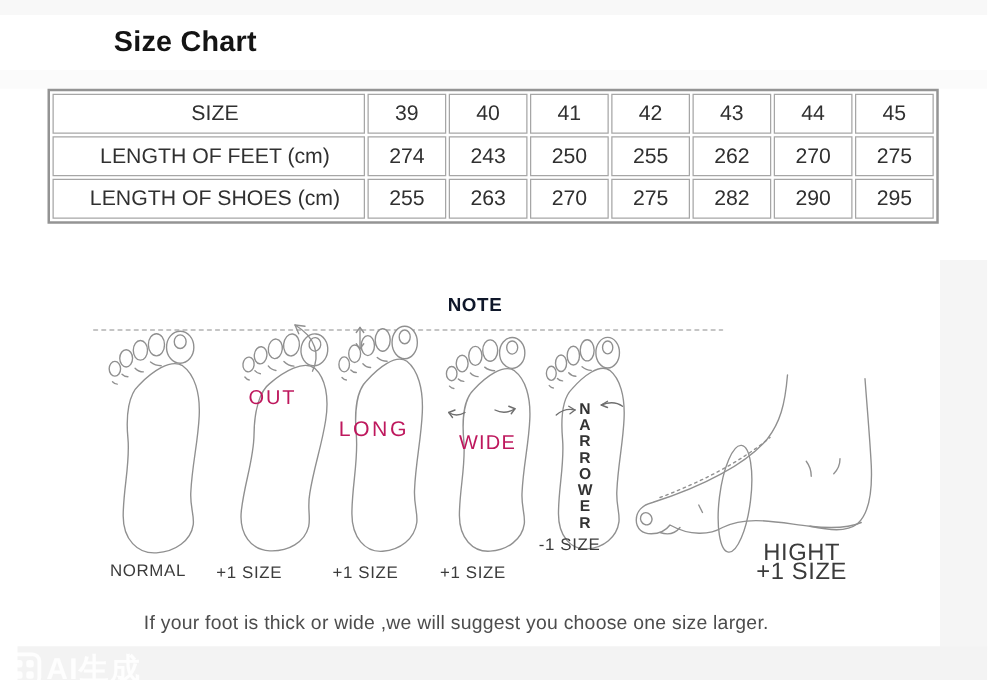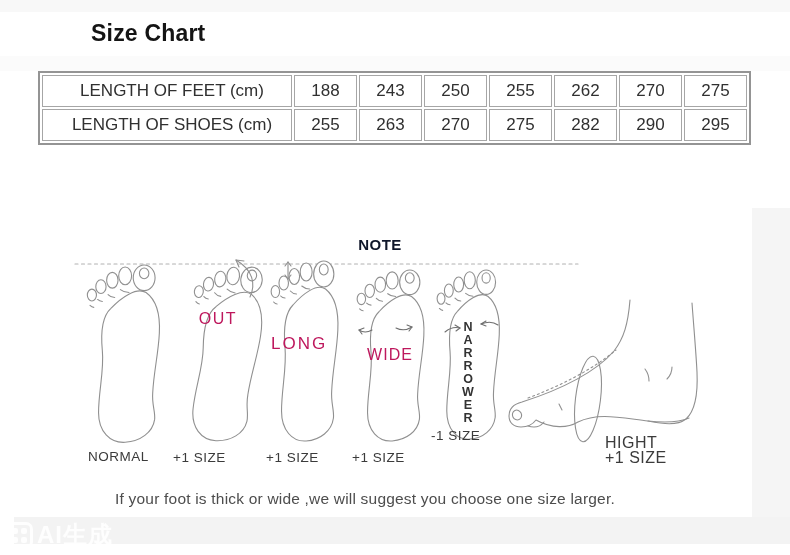--- a/index.html
+++ b/index.html
@@ -51,22 +51,22 @@
   .size-label {
     position:absolute; top:449px; width:80px; text-align:left;
     font-size:13.5px; font-weight:500; color:#3b3b3b; letter-spacing:0.5px;
   }
   .sz-0 { left:88px; }
   .sz-1 { left:173px; top:450px; }
   .sz-2 { left:266px; top:450px; }
   .sz-3 { left:352px; top:450px; }
   .sz-4 { left:431px; top:428px; }
   .lbl-hight {
-    position:absolute; left:605px; top:436px; font-size:16px; font-weight:500;
-    color:#3b3b3b; letter-spacing:0.5px; line-height:14.5px;
+    position:absolute; left:605px; top:436px; font-size:19px; font-weight:500;
+    color:#3b3b3b; letter-spacing:0.5px; line-height:14.5px;text-align:center;
   }
   .lbl-hight span { display:block; }
 
   .footer-note {
     position:absolute; left:0; top:490px; width:730px; text-align:center;
     font-size:15.5px; color:#4d4d4d; letter-spacing:0.2px;
   }
 
   .watermark {
     position:absolute; left:6px; top:519px; display:flex; align-items:center; gap:4px;
@@ -89,23 +89,33 @@
 
   <div class="band band-top"></div>
   <div class="band band-header"></div>
   <div class="band band-right"></div>
   <div class="band band-bottom"></div>
 
   <h1 class="title">Size Chart</h1>
 
   <table class="size-table">
     <tbody>
+        <tr>
+      <td class="rowlabel">SIZE</td>
+      <td class="val">39</td>
+      <td class="val">40</td>
+      <td class="val">41</td>
+      <td class="val">42</td>
+      <td class="val">43</td>
+      <td class="val">44</td>
+      <td class="val">45</td>
+    </tr>
     <tr>
       <td class="rowlabel">LENGTH OF FEET (cm)</td>
-      <td class="val">188</td>
+      <td class="val">274</td>
       <td class="val">243</td>
       <td class="val">250</td>
       <td class="val">255</td>
       <td class="val">262</td>
       <td class="val">270</td>
       <td class="val">275</td>
     </tr>
     <tr>
       <td class="rowlabel">LENGTH OF SHOES (cm)</td>
       <td class="val">255</td>

